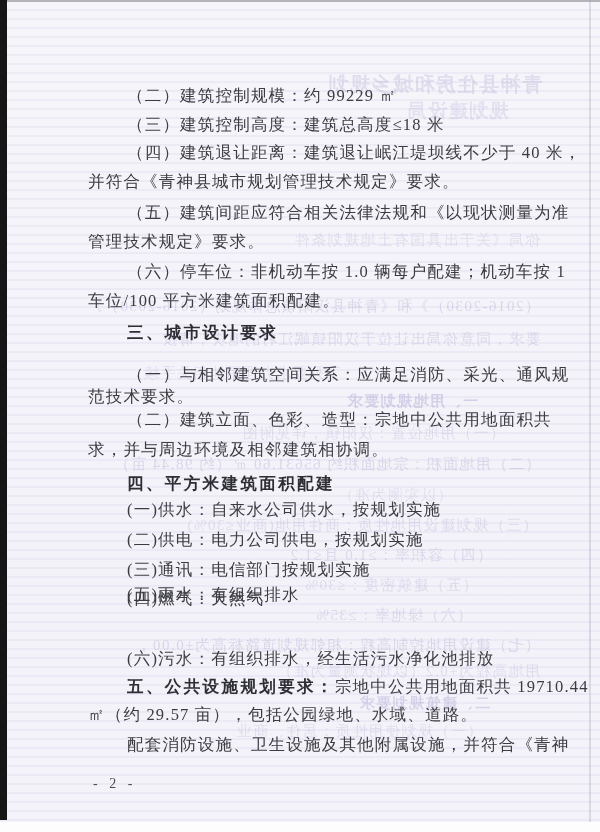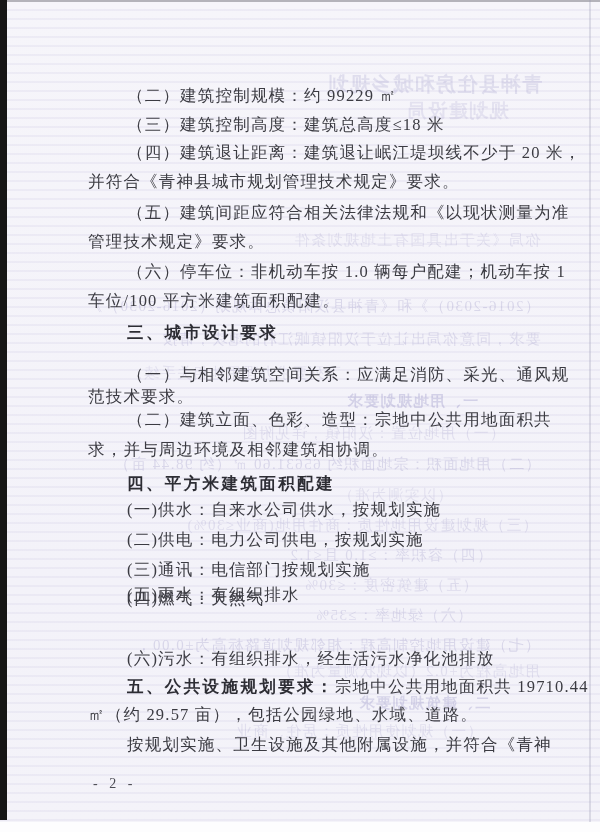--- a/index.html
+++ b/index.html
@@ -47,21 +47,21 @@
     <div class="gl" style="right:128px;top:606px;opacity:.20;">（六）绿地率：≥35%</div>
     <div class="gl" style="right:60px;top:636px;opacity:.22;">（七）建设用地控制高程：相邻规划道路标高为±0.00，</div>
     <div class="gl" style="right:60px;top:662px;opacity:.16;">用地高程为+0.2（以现状测量为准）</div>
     <div class="gl gb" style="right:110px;top:694px;opacity:.22;">二、建筑规划要求</div>
     <div class="gl" style="right:118px;top:722px;opacity:.16;">（一）规划使用性质：居住、商业</div>
   </div>
 
   <div>
     <div class="dl indent" style="top:87px">（二）建筑控制规模：约 99229 ㎡</div>
     <div class="dl indent" style="top:116px">（三）建筑控制高度：建筑总高度≤18 米</div>
-    <div class="dl indent" style="top:144px">（四）建筑退让距离：建筑退让岷江堤坝线不少于 20 米，</div>
+    <div class="dl indent" style="top:144px">（四）建筑退让距离：建筑退让岷江堤坝线不少于 40 米，</div>
     <div class="dl cont" style="top:173px">并符合《青神县城市规划管理技术规定》要求。</div>
     <div class="dl indent" style="top:204px">（五）建筑间距应符合相关法律法规和《以现状测量为准</div>
     <div class="dl cont" style="top:233px">管理技术规定》要求。</div>
     <div class="dl indent" style="top:263px">（六）停车位：非机动车按 1.0 辆每户配建；机动车按 1</div>
     <div class="dl cont" style="top:292px">车位/100 平方米建筑面积配建。</div>
 
     <div class="dl indent hd" style="top:324px">三、城市设计要求</div>
     <div class="dl indent" style="top:366px">（一）与相邻建筑空间关系：应满足消防、采光、通风规</div>
     <div class="dl cont" style="top:388px">范技术要求。</div>
     <div class="dl indent" style="top:411px">（二）建筑立面、色彩、造型：宗地中公共用地面积共</div>
@@ -72,21 +72,21 @@
     <div class="dl indent" style="top:531px">(二)供电：电力公司供电，按规划实施</div>
     <div class="dl indent" style="top:561px">(三)通讯：电信部门按规划实施</div>
     <div class="dl indent" style="top:590px">(四)燃气：天然气</div>
     <div class="dl indent" style="top:586px">(五)雨水：有组织排水</div>
     <div class="dl indent" style="top:650px">(六)污水：有组织排水，经生活污水净化池排放</div>
 
     <div class="dl indent" style="top:678px">
       <span class="hd">五、公共设施规划要求：</span><span>宗地中公共用地面积共 19710.44</span>
     </div>
     <div class="dl cont" style="top:706px">㎡（约 29.57 亩），包括公园绿地、水域、道路。</div>
-    <div class="dl indent" style="top:736px">按规划实施、卫生设施及其他附属设施，并符合《青神</div>
+    <div class="dl indent" style="top:736px">配套消防设施、卫生设施及其他附属设施，并符合《青神</div>
 
     <div class="pgnum">- 2 -</div>
   </div>
 
   <div class="edge-top"></div>
   <div class="edge-left"></div>
   <div class="edge-right"></div>
   <div class="edge-bottom"></div>
 </div>
 

